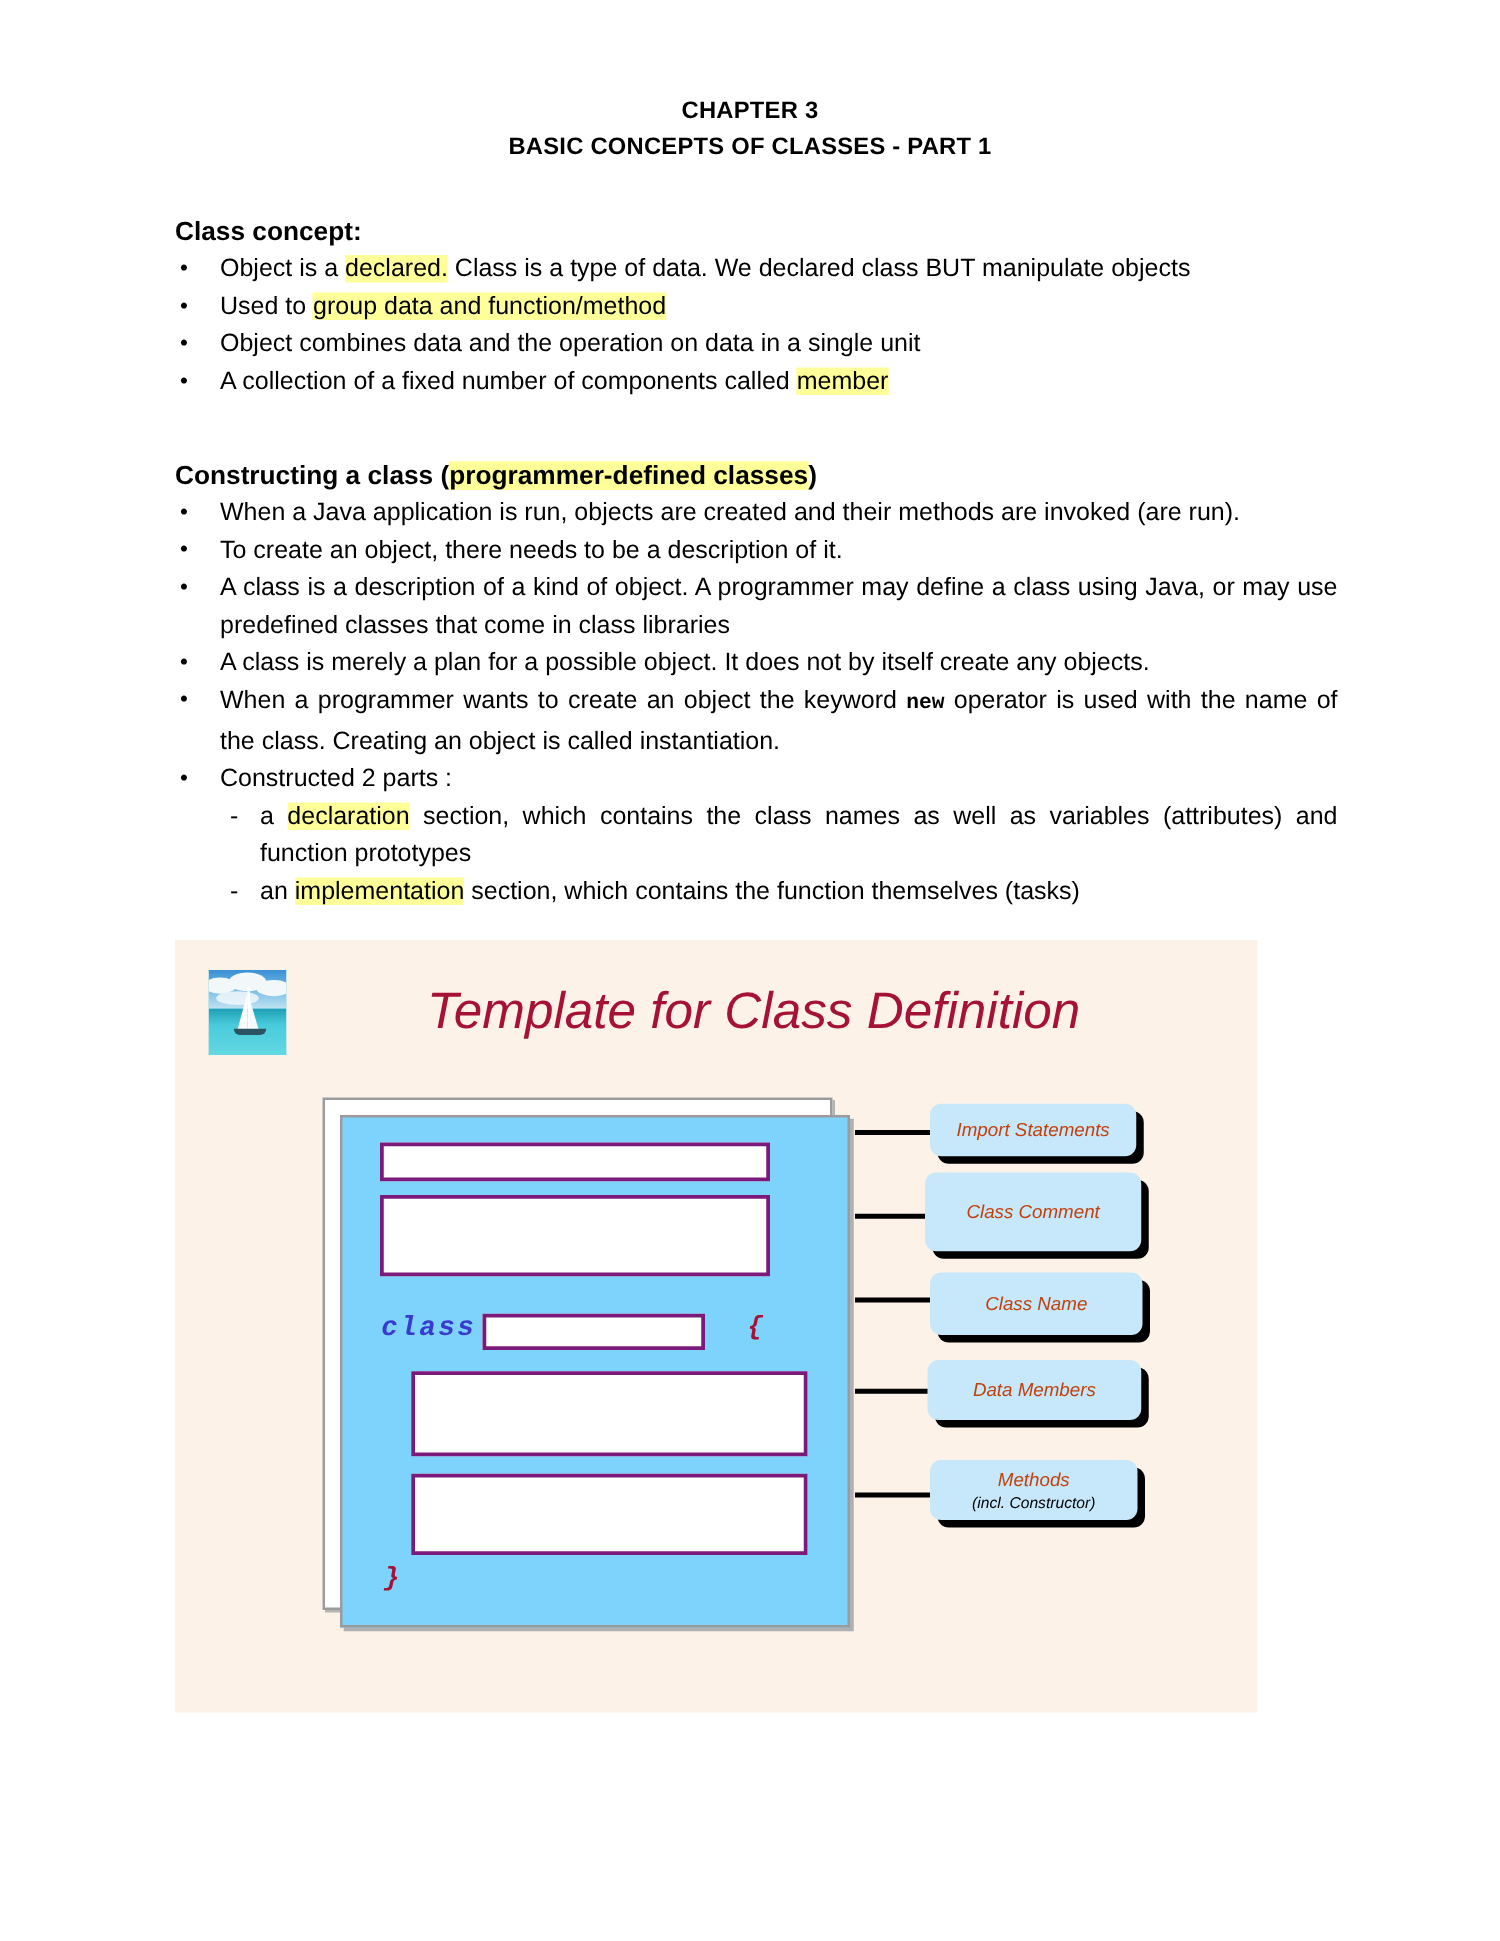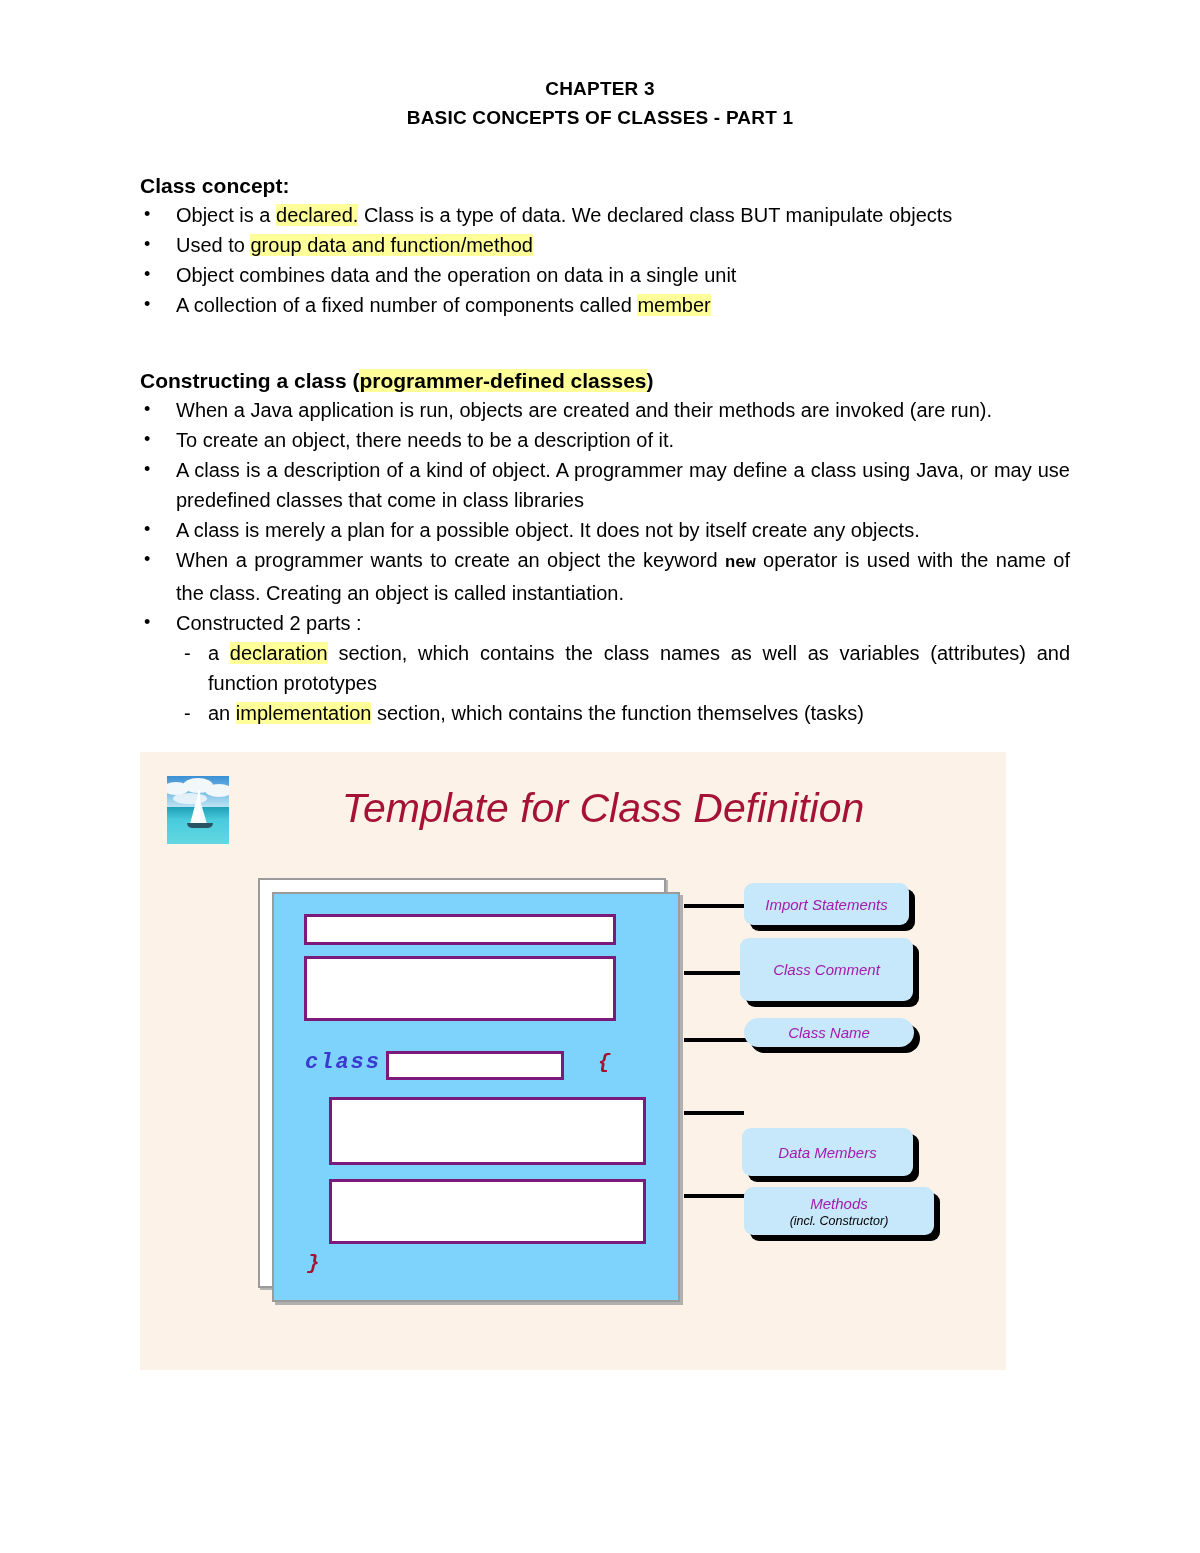--- a/index.html
+++ b/index.html
@@ -213,21 +213,21 @@
     box-shadow: 6px 6px 0 #000000;
     display: flex;
     flex-direction: column;
     align-items: center;
     justify-content: center;
     text-align: center;
   }
   .callout-label {
     font-size: 15px;
     line-height: 19px;
-    color: #a21caf;
+    color: #c2410c;
   }
   .callout-sub {
     font-size: 12.5px;
     line-height: 16px;
     color: #000000;
   }
 </style>
 </head>
 <body>
 
@@ -309,26 +309,26 @@
   <div class="connector" style="left: 544px; top: 442px; width: 62px;"></div>
 
   <div class="callout" style="left: 604px; top: 131px; width: 165px; height: 42px;">
     <div class="callout-label">Import Statements</div>
   </div>
 
   <div class="callout" style="left: 600px; top: 186px; width: 173px; height: 63px;">
     <div class="callout-label">Class Comment</div>
   </div>
 
-  <div class="callout" style="left: 604px; top: 266px; width: 170px; height: 29px; border-radius: 16px;">
+  <div class="callout" style="left: 604px; top: 266px; width: 170px; height: 50px;">
     <div class="callout-label">Class Name</div>
   </div>
 
-  <div class="callout" style="left: 602px; top: 336px; width: 171px; height: 48px; margin-top: 40px;">
+  <div class="callout" style="left: 602px; top: 336px; width: 171px; height: 48px;">
     <div class="callout-label">Data Members</div>
   </div>
 
-  <div class="callout" style="left: 604px; top: 435px; width: 190px; height: 48px; align-items: center;">
+  <div class="callout" style="left: 604px; top: 416px; width: 166px; height: 48px; align-items: center;">
     <div class="callout-label">Methods</div>
     <div class="callout-sub">(incl. Constructor)</div>
   </div>
 
 </div>
 
 </body></html>

